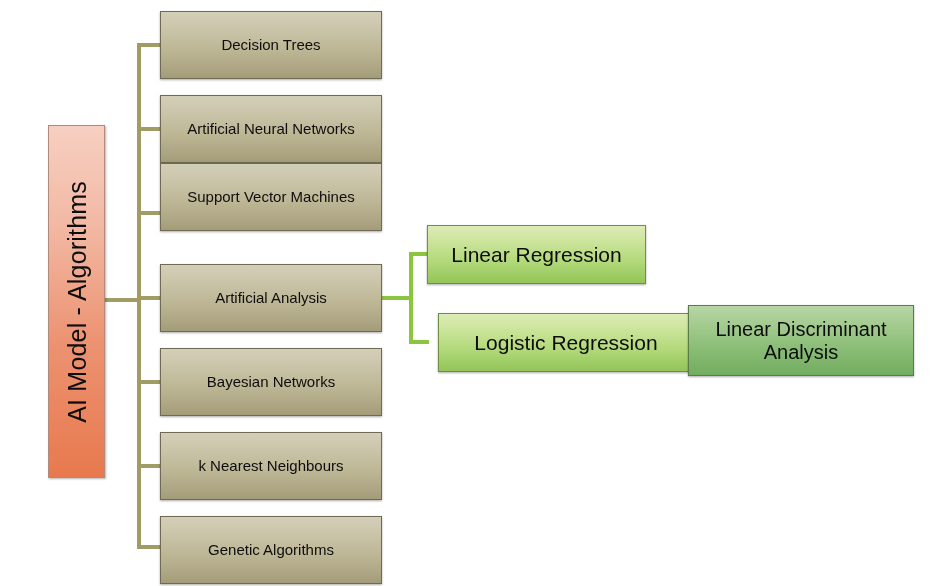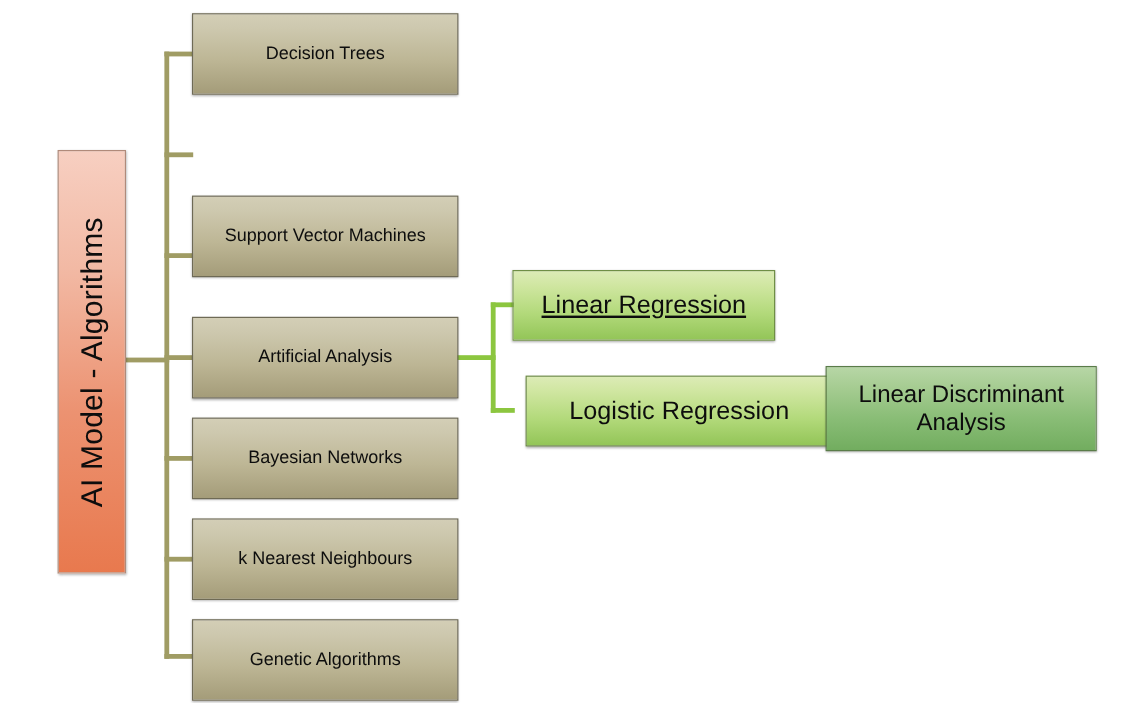--- a/index.html
+++ b/index.html
@@ -104,20 +104,23 @@
   <div class="conn conn-green" style="left:645px; top:340px; width:45px; height:4px;"></div>
 
   <div class="node node-root" style="left:48px; top:125px; width:57px; height:353px;">
     <span class="vtext">AI Model - Algorithms</span>
   </div>
 
   <div class="node node-tan" style="left:160px; top:11px; width:222px; height:68px;">
     <span>Decision Trees</span>
   </div>
 
+  <div class="node node-tan" style="left:160px; top:95px; width:222px; height:68px;">
+    <span>Artificial Neural Networks</span>
+  </div>
 
   <div class="node node-tan" style="left:160px; top:163px; width:222px; height:68px;">
     <span>Support Vector Machines</span>
   </div>
 
   <div class="node node-tan" style="left:160px; top:264px; width:222px; height:68px;">
     <span>Artificial Analysis</span>
   </div>
 
   <div class="node node-tan" style="left:160px; top:348px; width:222px; height:68px;">
@@ -125,21 +128,21 @@
   </div>
 
   <div class="node node-tan" style="left:160px; top:432px; width:222px; height:68px;">
     <span>k Nearest Neighbours</span>
   </div>
 
   <div class="node node-tan" style="left:160px; top:516px; width:222px; height:68px;">
     <span>Genetic Algorithms</span>
   </div>
 
-  <div class="node node-green" style="left:427px; top:225px; width:219px; height:59px;text-decoration:underline;">
+  <div class="node node-green" style="left:427px; top:225px; width:219px; height:59px;">
     <span>Linear Regression</span>
   </div>
 
   <div class="node node-green" style="left:427px; top:313px; width:256px; height:59px;margin-left:11px;">
     <span>Logistic Regression</span>
   </div>
 
   <div class="node node-green-dark" style="left:688px; top:305px; width:226px; height:71px;">
     <span>Linear Discriminant Analysis</span>
   </div>

